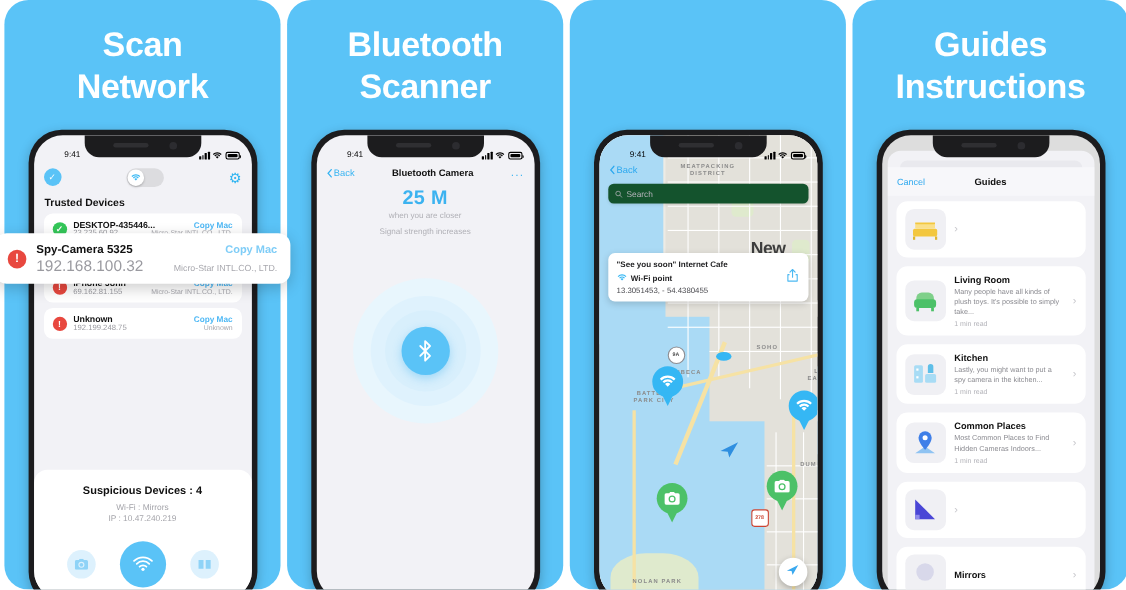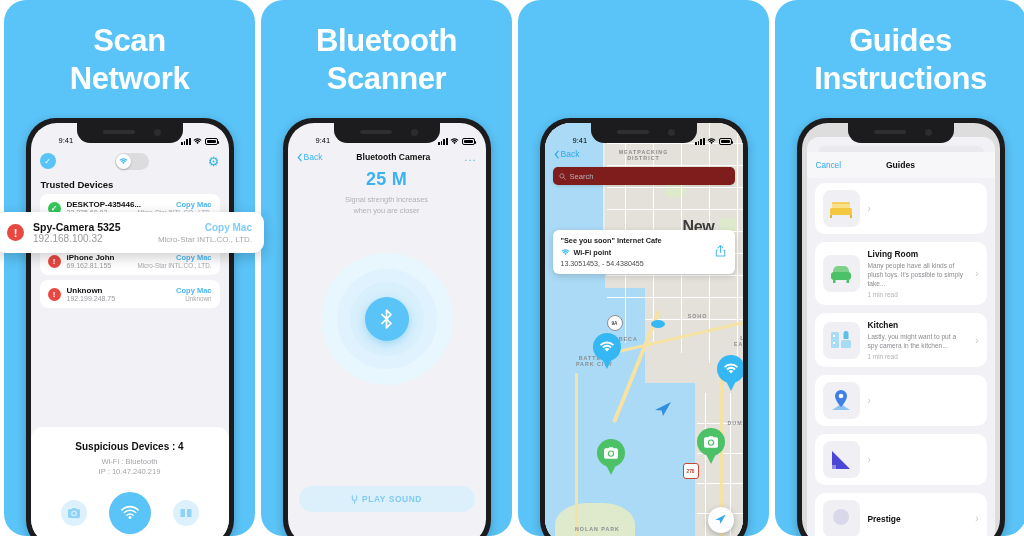--- a/index.html
+++ b/index.html
@@ -98,21 +98,21 @@
 
   .spy-card {
     position: absolute; left: -9px; right: -9px; top: 212px;
     background: #fff; border-radius: 11px; padding: 9px 12px;
     display: flex; align-items: center; gap: 9px;
     box-shadow: 0 4px 14px rgba(0,0,0,.2);
     z-index: 7;
   }
   .spy-card .dev-badge { width: 17px; height: 17px; flex: 0 0 17px; font-size: 11px; }
   .spy-card .dev-name { font-size: 10.5px; }
-  .spy-card .dev-ip { font-size: 10px; }
+  .spy-card .dev-ip { font-size: 14px; }
   .spy-card .dev-copy { font-size: 10px; color: #7fcdf7; }
   .spy-card .dev-vendor { font-size: 8px; }
 
   .p1-footer {
     position: absolute; left: 0; right: 0; bottom: 0; height: 118px;
     background: #fff; border-top-left-radius: 12px; border-top-right-radius: 12px;
     padding-top: 14px; text-align: center;
   }
   .sus-count { font-size: 10px; font-weight: bold; color: #111; }
   .wifi-line { font-size: 7.6px; color: #a4a4aa; margin-top: 5px; }
@@ -155,21 +155,21 @@
   .map { position: absolute; inset: 0; background: #edebe5; }
   .water { position: absolute; background: #aadaf5; }
   .landgreen { position: absolute; background: #dfeacd; border-radius: 40%; }
   .road { position: absolute; background: #ffffff; }
   .road.major { background: #f6e2a4; }
   .block { position: absolute; background: #e3e1da; }
   .maplabel { position: absolute; font-size: 5.3px; font-weight: bold; color: #8c8c8c; letter-spacing: 1px; text-align: center; white-space: pre; }
   .bigcity { position: absolute; font-size: 16px; font-weight: bold; color: #3d3d3d; letter-spacing: -.4px; }
 
   .map-topbar { position:absolute; top: 26px; left: 9px; font-size: 8.5px; color: #2aa8ef; display:flex; align-items:center; gap:2px; z-index: 6;}
-  .searchbar { position: absolute; top: 44px; left: 8px; right: 8px; height: 18px; background: #7f1d1d;
+  .searchbar { position: absolute; top: 44px; left: 8px; right: 8px; height: 18px; background: #14532d;
     border-radius: 5px; display: flex; align-items: center; gap: 4px; padding: 0 6px;
     font-size: 7.6px; color: #b2b2b8; box-shadow: 0 1px 3px rgba(0,0,0,.12); z-index: 6; }
 
   .callout { position: absolute; left: 8px; right: 8px; top: 107px; background: #fff;
     border-radius: 6px; padding: 6px 8px; box-shadow: 0 2px 7px rgba(0,0,0,.16); z-index: 6; }
   .callout-t { font-size: 7.3px; font-weight: bold; color: #1c1c1e; }
   .callout-m { font-size: 7.3px; font-weight: bold; color: #1c1c1e; display: flex; align-items: center; gap: 4px; margin-top: 3px; }
   .callout-c { font-size: 7.1px; color: #4b4b50; margin-top: 3px; }
   .callout-share { position: absolute; right: 9px; top: 50%; transform: translateY(-50%); color: #4cb9f2; font-size: 11px; }
 
@@ -298,21 +298,21 @@
               <div class="dev-row">
                 <span class="dev-ip">192.199.248.75</span>
                 <span class="dev-vendor">Unknown</span>
               </div>
             </div>
           </div>
         </div>
 
         <div class="p1-footer">
           <div class="sus-count">Suspicious Devices : 4</div>
-          <div class="wifi-line">Wi-Fi : Bluetooth</div>
+          <div class="wifi-line">Wi-Fi : Mirrors</div>
           <div class="wifi-line" style="margin-top:1px">IP : 10.47.240.219</div>
           <div class="p1-icons">
             <div class="ic-small">
               <svg width="12" height="10" viewBox="0 0 24 20" fill="#8fd3f7">
                   <path d="M9 0 7.5 2H3a3 3 0 0 0-3 3v12a3 3 0 0 0 3 3h18a3 3 0 0 0 3-3V5a3 3 0 0 0-3-3h-4.5L15 0zm3 5.5A5.5 5.5 0 1 1 6.5 11 5.5 5.5 0 0 1 12 5.5m0 2A3.5 3.5 0 1 0 15.5 11 3.5 3.5 0 0 0 12 7.5"></path>
                 </svg>
             </div>
             <div class="ic-big">
               <svg width="22" height="22" viewBox="0 0 24 24" fill="none" stroke="#fff" stroke-width="1.7" stroke-linecap="round">
                 <circle cx="12" cy="17" r="1.6" fill="#fff" stroke="none"></circle>
@@ -378,42 +378,36 @@
                 <path d="M5 1 1.5 5 5 9" stroke="#37b4f2" stroke-width="1.4" fill="none" stroke-linecap="round"></path>
               </svg>
             <span>Back</span>
           </span>
           <span class="nav-title">Bluetooth Camera</span>
           <span class="nav-dots">...</span>
         </div>
 
         <div class="dist">
           <div class="dist-val">25 M</div>
+          <div class="dist-sub" style="margin-top:0">when you are closer</div>
           <div class="dist-sub">Signal strength increases</div>
-          <div class="dist-sub" style="margin-top:0">when you are closer</div>
         </div>
 
         <div class="ring-wrap">
           <div class="ring r3"></div>
             <div class="ring r2"></div>
             <div class="ring r1"></div>
           <div class="bt-btn">
             <svg width="15" height="20" viewBox="0 0 12 18" fill="none" stroke="#fff" stroke-width="1.5" stroke-linejoin="round" stroke-linecap="round">
               <path d="M2 5l8 8-4 4V1l4 4-8 8"></path>
             </svg>
           </div>
         </div>
 
         <div class="btn-row">
-          <div class="btn ghost">
-            <svg width="7" height="9" viewBox="0 0 8 11" fill="none" stroke="#7ecaf5" stroke-width="1.3" stroke-linecap="round">
-                <path d="M1.3 1v3.1a2.7 2.7 0 0 0 5.4 0V1M4 6.8V10"></path>
-              </svg>
-            <span>PLAY SOUND</span>
-          </div>
         </div>
       </div>
     </div>
   </div>
 
   <div class="panel">
     <div class="phone">
       <div class="screen">
 
         <div class="map">
@@ -643,41 +637,46 @@
             </div>
 
             <div class="gitem">
               <div class="gthumb">
                 <svg width="24" height="24" viewBox="0 0 24 24">
                     <path d="M12 15 3 21h18z" fill="#8fc3f2"></path>
                     <path d="M12 1a6 6 0 0 0-6 6c0 4.5 6 11 6 11s6-6.5 6-11a6 6 0 0 0-6-6z" fill="#3f7fe8"></path>
                     <circle cx="12" cy="7" r="2.3" fill="#fff"></circle>
                   </svg>
               </div>
+              <div class="gmain">
+                <div class="gtitle">Common Places</div>
+                <div class="gdesc">Most Common Places to Find Hidden Cameras Indoors...</div>
+                <div class="gread">1 min read</div>
+              </div>
               <div class="gchev">›</div>
             </div>
 
             <div class="gitem">
               <div class="gthumb">
                 <svg width="24" height="22" viewBox="0 0 24 22">
                     <path d="M3 2 21 20H3z" fill="#4a46d6"></path>
                     <rect x="3" y="16" width="4" height="4" fill="#8f8bea"></rect>
                   </svg>
               </div>
               <div class="gchev">›</div>
             </div>
 
             <div class="gitem">
               <div class="gthumb">
                 <svg width="22" height="22" viewBox="0 0 22 22">
                     <ellipse cx="11" cy="9" rx="8" ry="8" fill="#d8d8ea"></ellipse>
                   </svg>
               </div>
               <div class="gmain">
-                <div class="gtitle">Prestige</div>
+                <div class="gtitle">Mirrors</div>
               </div>
               <div class="gchev">›</div>
             </div>
 
           </div>
         </div>
       </div>
     </div>
   </div>
 

